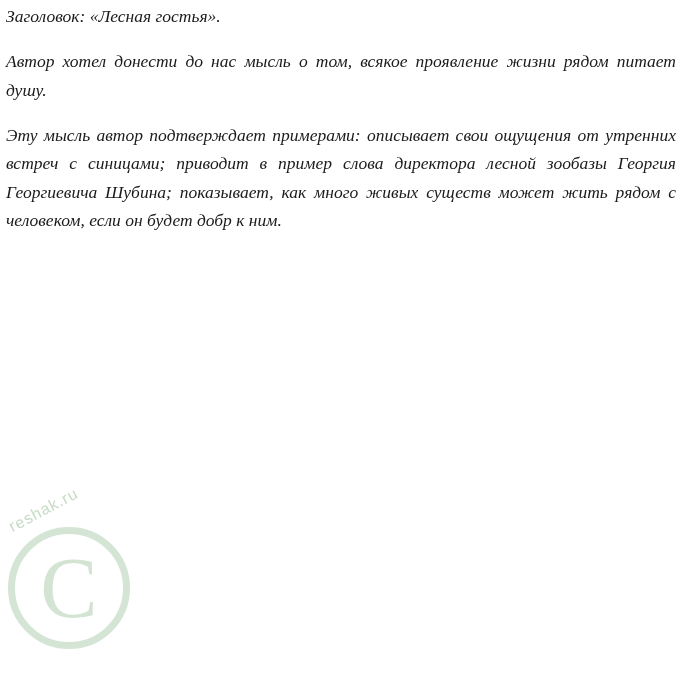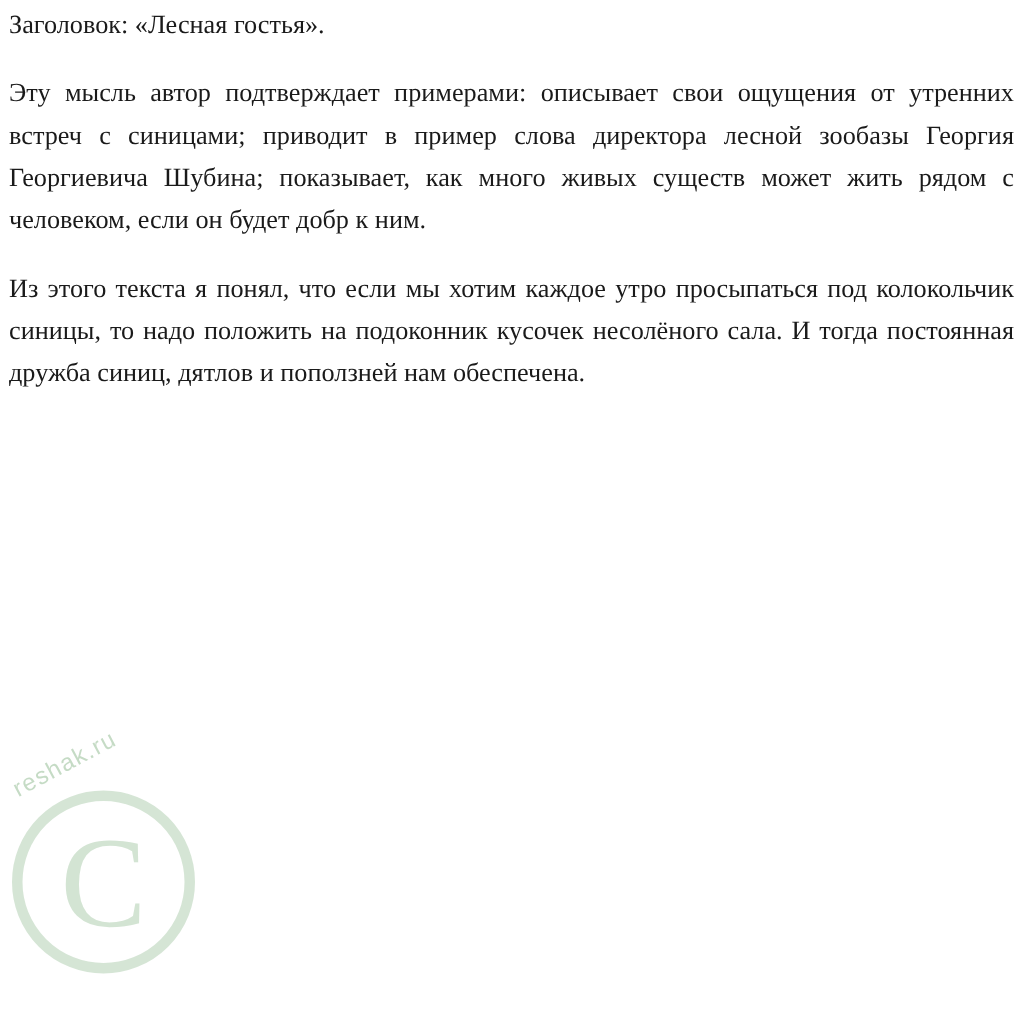--- a/index.html
+++ b/index.html
@@ -27,20 +27,21 @@
   .para {
     font-size: 17.5px;
     line-height: 1.62;
     text-align: justify;
     margin: 0 0 17px 0;
     position: relative;
     z-index: 2;
   }
 
   .para.italic {
+    font-style: italic;
   }
 
   .para.first {
     margin-top: 0;
     padding-top: 2px;
   }
 
   
   .watermark {
     position: absolute;
@@ -89,16 +90,16 @@
 </head>
 <body>
 
 <div id="page">
 
   <div class="watermark wm-circle"></div>
   <div class="wm-c">C</div>
   <div class="watermark wm-text">reshak.ru</div>
 
   <p class="para italic first">Заголовок: «Лесная гостья».</p>
+  <p class="para italic">Автор хотел донести до нас мысль о том, всякое проявление жизни рядом питает душу.</p>
   <p class="para italic">Эту мысль автор подтверждает примерами: описывает свои ощущения от утренних встреч с синицами; приводит в пример слова директора лесной зообазы Георгия Георгиевича Шубина; показывает, как много живых существ может жить рядом с человеком, если он будет добр к ним.</p>
-  <p class="para">Из этого текста я понял, что если мы хотим каждое утро просыпаться под колокольчик синицы, то надо положить на подоконник кусочек несолёного сала. И тогда постоянная дружба синиц, дятлов и поползней нам обеспечена.</p>
 
 </div>
 
 </body></html>

